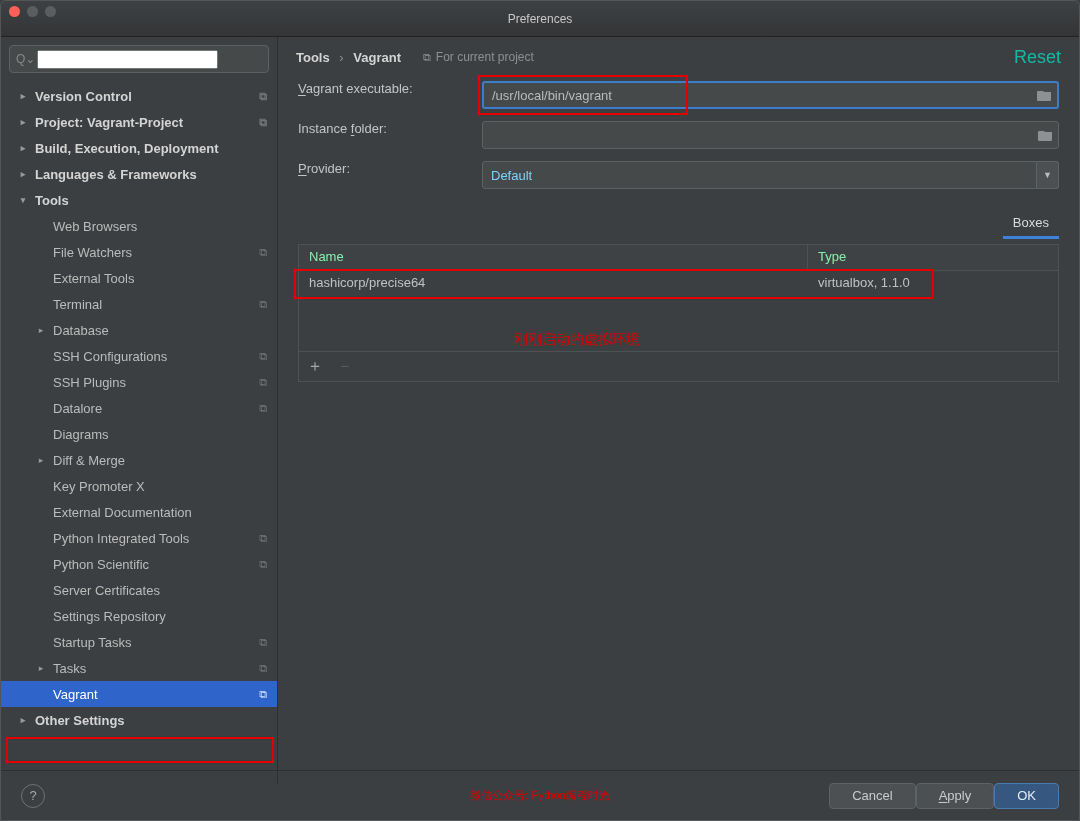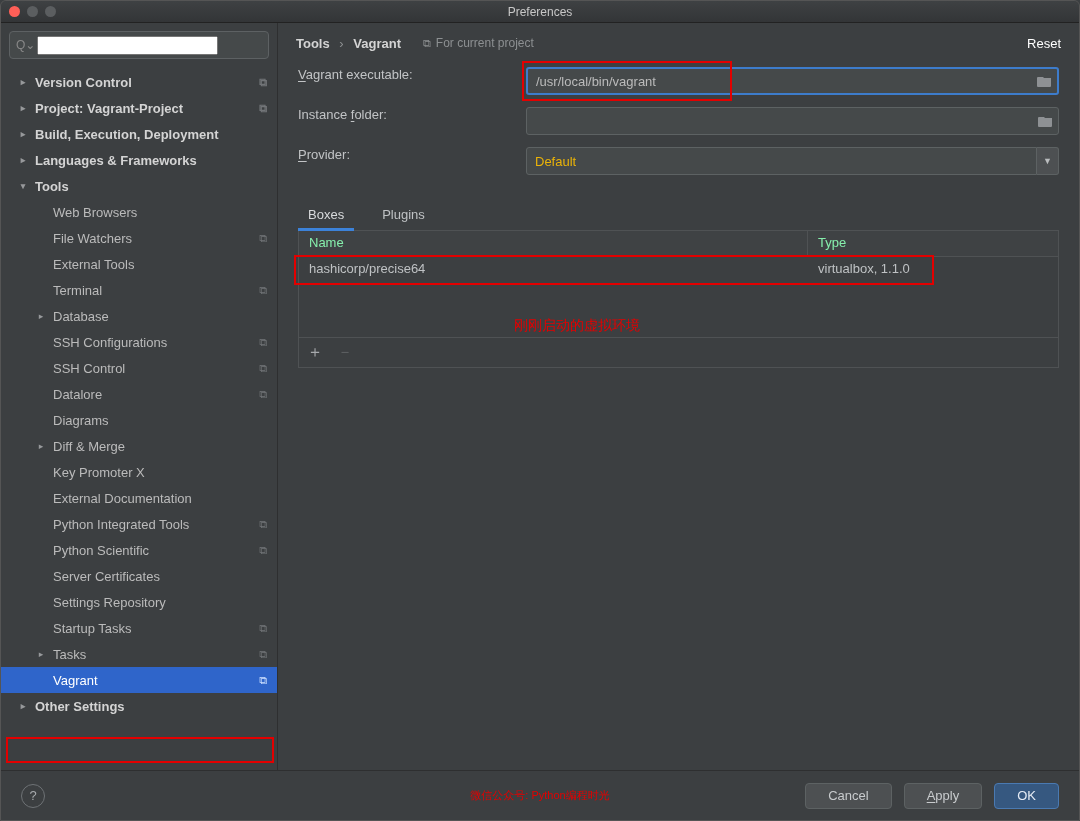--- a/index.html
+++ b/index.html
@@ -1,18 +1,18 @@
 <!DOCTYPE html>
 <html><head>
 <meta charset="utf-8">
 <style>
 * { margin:0; padding:0; box-sizing:border-box; font-family:-apple-system,"Helvetica Neue",Arial,sans-serif; }
 body { background:#3C3F41; color:#BBBBBB; width:1080px; height:821px; overflow:hidden; font-size:13px; position:relative; }
 .window { width:1080px; height:821px; background:#3C3F41; border:1px solid #555; border-radius:6px 6px 0 0; position:relative; }
-.titlebar { height:22px; background:linear-gradient(#3E4143,#333537); display:flex; align-items:center; justify-content:center; position:relative; border-bottom:1px solid #222; border-radius:6px 6px 0 0;}
+.titlebar { height:36px; background:linear-gradient(#3E4143,#333537); display:flex; align-items:center; justify-content:center; position:relative; border-bottom:1px solid #222; border-radius:6px 6px 0 0;}
 .traffic { position:absolute; left:8px; top:5px; display:flex; gap:7px; }
 .traffic span{ width:11px; height:11px; border-radius:50%; display:block; }
 .tr-close{ background:#FF5F57;} .tr-min{ background:#5b5e60;} .tr-max{ background:#5b5e60;}
 .titlebar-text{ color:#C8C8C8; font-size:12px; }
 .content { display:flex; height:calc(100% - 22px - 50px); }
 .sidebar { width:277px; border-right:1px solid #2E2F30; display:flex; flex-direction:column; }
 .search-wrap{ padding:8px; }
 .search { width:100%; height:28px; background:#45494A; border:1px solid #5D6163; border-radius:4px; display:flex; align-items:center; padding:0 6px; color:#888; }
 .search-icon{ font-size:12px; margin-right:2px; color:#888;}
 .tree { flex:1; overflow:auto; padding-top:2px;}
@@ -23,55 +23,55 @@
 .tree-row.selected .copy-icon{ color:#cde0ff;}
 .chev{ width:12px; display:inline-flex; justify-content:center; margin-right:6px; color:#97999B; font-size:9px;}
 .copy-icon{ position:absolute; right:10px; color:#727578; font-size:11px;}
 .hl-red{ position:absolute; border:2px solid #E30000; pointer-events:none; }
 .main{ flex:1; display:flex; flex-direction:column; padding:0; }
 .main-hdr{ height:40px; display:flex; align-items:center; padding:0 18px; }
 .crumbs{ font-weight:600; color:#D4D4D4;}
 .crumbs .sep{ margin:0 6px; color:#8d9092; font-weight:normal;}
 .proj-ind{ margin-left:22px; color:#8D9092; font-size:12px; display:flex; align-items:center; gap:5px;}
 .proj-ind .cp-icon{ font-size:11px; color:#8D9092;}
-.reset{ margin-left:auto; color:#ffffff; cursor:pointer; font-size:13px;}
+.reset{ margin-left:auto; color:#14b8a6; cursor:pointer; font-size:18px;}
 .form{ padding:4px 20px 0 20px; }
 .form-row{ display:flex; height:40px; }
 .form-label{ width:184px; color:#C2C4C6; }
 .form-label u{ text-decoration:underline; text-underline-offset:2px;}
-.input{ flex:1; height:28px; background:#45494A; border:1px solid #5D6263; border-radius:3px; display:flex; align-items:center; position:relative;margin-left:44px;}
+.input{ flex:1; height:28px; background:#45494A; border:1px solid #5D6263; border-radius:3px; display:flex; align-items:center; position:relative;}
 .input.focus{ border:2px solid #3D7CCB; background:#45494A;}
 .input input{ flex:1; height:100%; background:transparent; border:none; color:#BBBBBB; padding:0 8px; font-size:13px; outline:none;}
 .input .end-icon{ width:26px; display:flex; align-items:center; justify-content:center; color:#8E9194;}
 .select{ flex:1; display:flex;}
 .select .input{ border-radius:3px 0 0 3px;}
 .select .dd{ width:22px; height:28px; background:#4D5052; border:1px solid #5D6263; border-left:none; border-radius:0 3px 3px 0; display:flex; align-items:center; justify-content:center; color:#BABDBF; font-size:9px;}
 .env-end{ width:26px; height:28px; border:1px solid #5D6263; border-left:none; background:#45494A; display:flex; align-items:center; justify-content:center; color:#8E9194; border-radius:0 3px 3px 0;}
-.tabs{ margin:14px 20px 0 20px; border-bottom:1px solid #4F5254; display:flex; gap:18px; height:30px; align-items:flex-end;}
+.tabs{ margin:14px 20px 0 20px; border-bottom:1px solid #4F5254; display:flex; gap:18px; height:30px; align-items:flex-end;flex-direction:column;}
 .tab{ padding:0 10px 8px 10px; color:#BFC2C4; cursor:pointer; position:relative;}
 .tab.active{ color:#D8DADC;}
 .tab.active::after{ content:""; position:absolute; left:0; right:0; bottom:-1px; height:3px; background:#3C82D9;}
 .table{ margin:0 20px; border:1px solid #4F5254; border-top:none;}
 .table-hdr{ display:flex; background:#3F4244; border-bottom:1px solid #4F5254; height:26px;}
 .th{ padding:4px 10px; color:#86efac;}
 .th.name{ width:509px; border-right:1px solid #4F5254;}
 .th.type{ flex:1;}
 .table-body{}
 .tr{ display:flex; height:26px;}
 .td{ padding:4px 10px; color:#BFC2C4;}
 .td.name{ width:509px;}
 .tbl-spacer{ height:54px;}
 .tbl-tools{ height:30px; border-top:1px solid #4F5254; display:flex; align-items:center; padding:0 8px; gap:14px; background:#3C3F41;}
 .tool-btn{ color:#A7AAAD; font-size:16px; cursor:pointer; width:16px; text-align:center;}
 .tool-btn.dis{ color:#5F6264;}
 .annot{ position:absolute; color:#E30000; font-size:14px; font-weight:400; pointer-events:none;}
 .footer{ position:absolute; left:0; right:0; bottom:0; height:50px; border-top:1px solid #2E2F30; display:flex; align-items:center; padding:0 20px; }
 .help-btn{ width:24px; height:24px; border-radius:50%; border:1px solid #6E7275; color:#A7AAAD; display:flex; align-items:center; justify-content:center; font-size:13px; cursor:pointer;}
 .watermark{ position:absolute; left:50%; transform:translateX(-50%); color:#E30000; font-size:11px;}
-.btns{ margin-left:auto; display:flex; gap:12px;}
+.btns{ margin-left:auto; display:flex; }
 .btn{ height:26px; padding:0 22px; background:#4D5052; border:1px solid #5D6263; border-radius:4px; color:#C8CBCD; display:flex; align-items:center; justify-content:center; cursor:pointer; font-size:13px;}
 .btn u{ text-decoration:underline; text-underline-offset:2px;}
 .btn.primary{ background:#365880; border-color:#4A7AB2; color:#E6ECF5;}
 svg{ display:block;}
 </style>
 </head>
 <body>
 
 <div class="window">
   <div class="titlebar">
@@ -137,21 +137,21 @@
             <span class="chev">▸</span>
             <span>Database</span>
           </div>
           <div class="tree-row lvl1">
             <span class="chev"></span>
             <span>SSH Configurations</span>
             <span class="copy-icon">⧉</span>
           </div>
           <div class="tree-row lvl1">
             <span class="chev"></span>
-            <span>SSH Control</span>
+            <span>SSH Plugins</span>
             <span class="copy-icon">⧉</span>
           </div>
           <div class="tree-row lvl1">
             <span class="chev"></span>
             <span>Datalore</span>
             <span class="copy-icon">⧉</span>
           </div>
           <div class="tree-row lvl1">
             <span class="chev"></span>
             <span>Diagrams</span>
@@ -243,21 +243,21 @@
               <svg width="15" height="12" viewBox="0 0 15 12">
                   <path fill="#8E9194" d="M1 2h5l1 1h7v8a1 1 0 0 1-1 1H1a1 1 0 0 1-1-1V3a1 1 0 0 1 1-1z"></path>
                 </svg>
             </span>
           </div>
         </div>
         <div class="form-row">
           <span class="form-label"><u>P</u><span>rovider:</span></span>
           <div class="select">
             <div class="input">
-                <input type="text" style="color: #eab308;" value="Default">
+                <input type="text" style="color: #7dd3fc;" value="Default">
               </div>
             <div class="dd">▼</div>
           </div>
         </div>
       </div>
 
       <div class="tabs">
         <div class="tab active">Boxes</div>
         <div class="tab">Plugins</div>
       </div>

